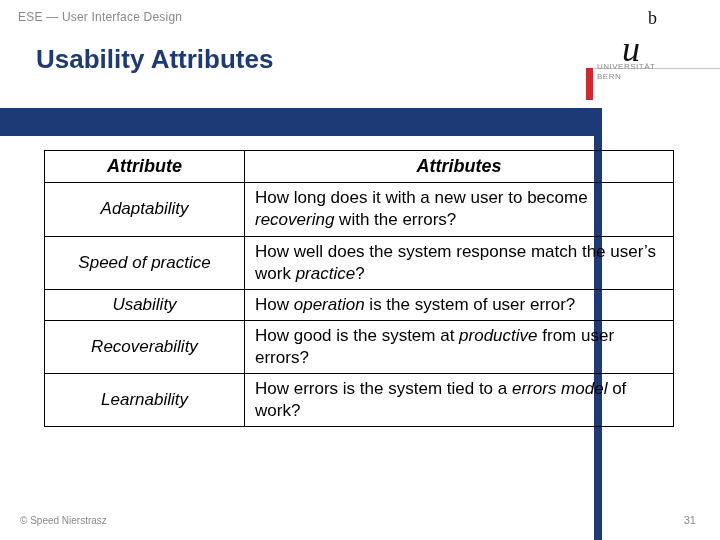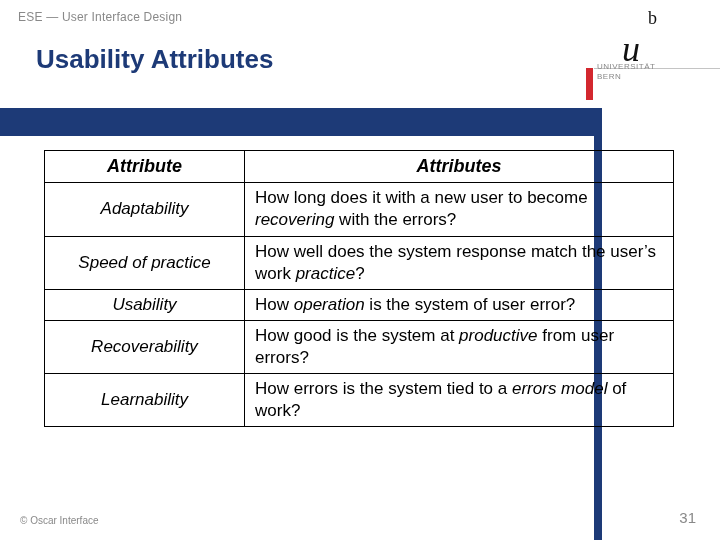--- a/index.html
+++ b/index.html
@@ -16,21 +16,21 @@
   .logo-uni { position: absolute; left: 3px; top: 54px; font-size: 8px; letter-spacing: 0.5px; color: #888; line-height: 10px; }
   .hband { position: absolute; top: 108px; left: 0; width: 594px; height: 28px; background: #1d3a77; }
   .vband { position: absolute; top: 108px; left: 594px; width: 8px; height: 432px; background: #1d3a77; }
   .content { position: absolute; top: 150px; left: 44px; width: 630px; }
   table { border-collapse: collapse; width: 100%; }
   td { border: 1.5px solid #000; padding: 4px 10px; font-size: 17px; line-height: 1.3; vertical-align: middle; }
   .col-attr { width: 200px; text-align: center; font-style: italic; }
   .hdr { font-style: italic; font-weight: bold; text-align: center; font-size: 18px; }
   .desc em { font-style: italic; }
   .footer { position: absolute; bottom: 14px; left: 20px; font-size: 10px; color: #898989; }
-  .page { position: absolute; bottom: 14px; right: 24px; font-size: 15px; color: #898989; }
+  .page { position: absolute; bottom: 14px; right: 24px; font-size: 11px; color: #898989; }
 </style>
 </head>
 <body>
 
 <div class="slide">
 
   <div class="header">
     <div class="breadcrumb">ESE — User Interface Design</div>
     <div class="title">Usability Attributes</div>
     <div class="logo-box">
@@ -72,15 +72,15 @@
         <td class="desc"><span>How good is the system at </span><em>productive</em><span> from user errors?</span></td>
       </tr>
       <tr>
         <td class="col-attr">Learnability</td>
         <td class="desc"><span>How errors is the system tied to a </span><em>errors model</em><span> of work?</span></td>
       </tr>
     </tbody>
       </table>
   </div>
 
-  <div class="footer">© Oscar Interface</div>
+  <div class="footer">© Speed Nierstrasz</div>
   <div class="page">31</div>
 </div>
 
 </body></html>

